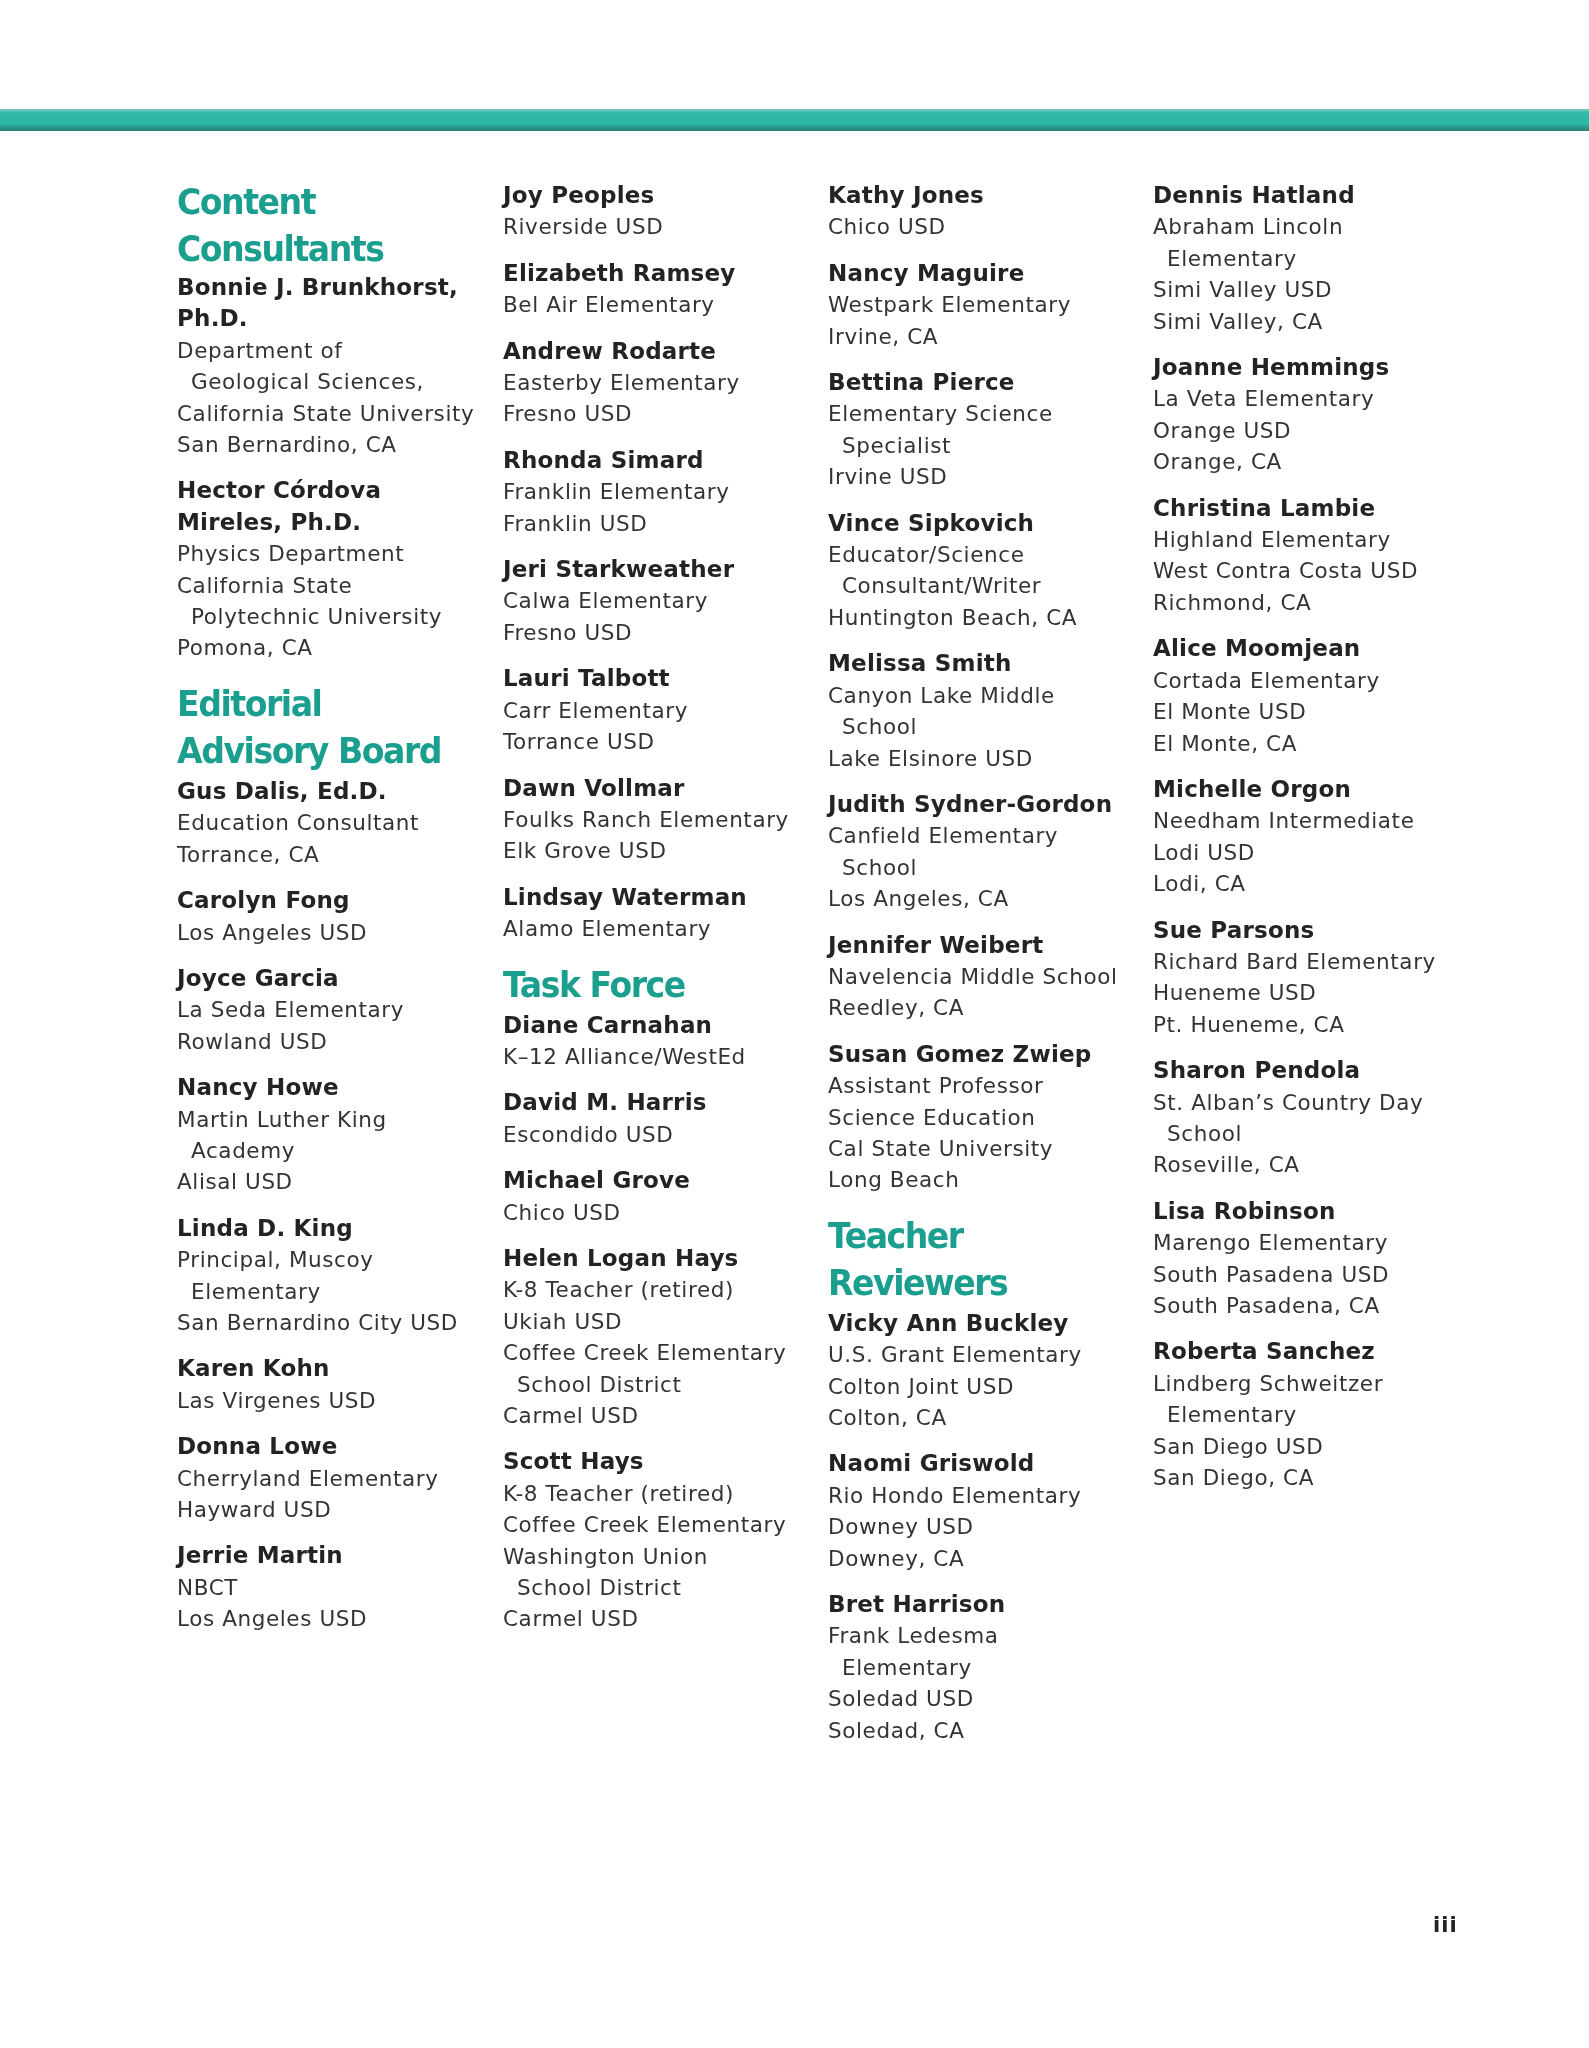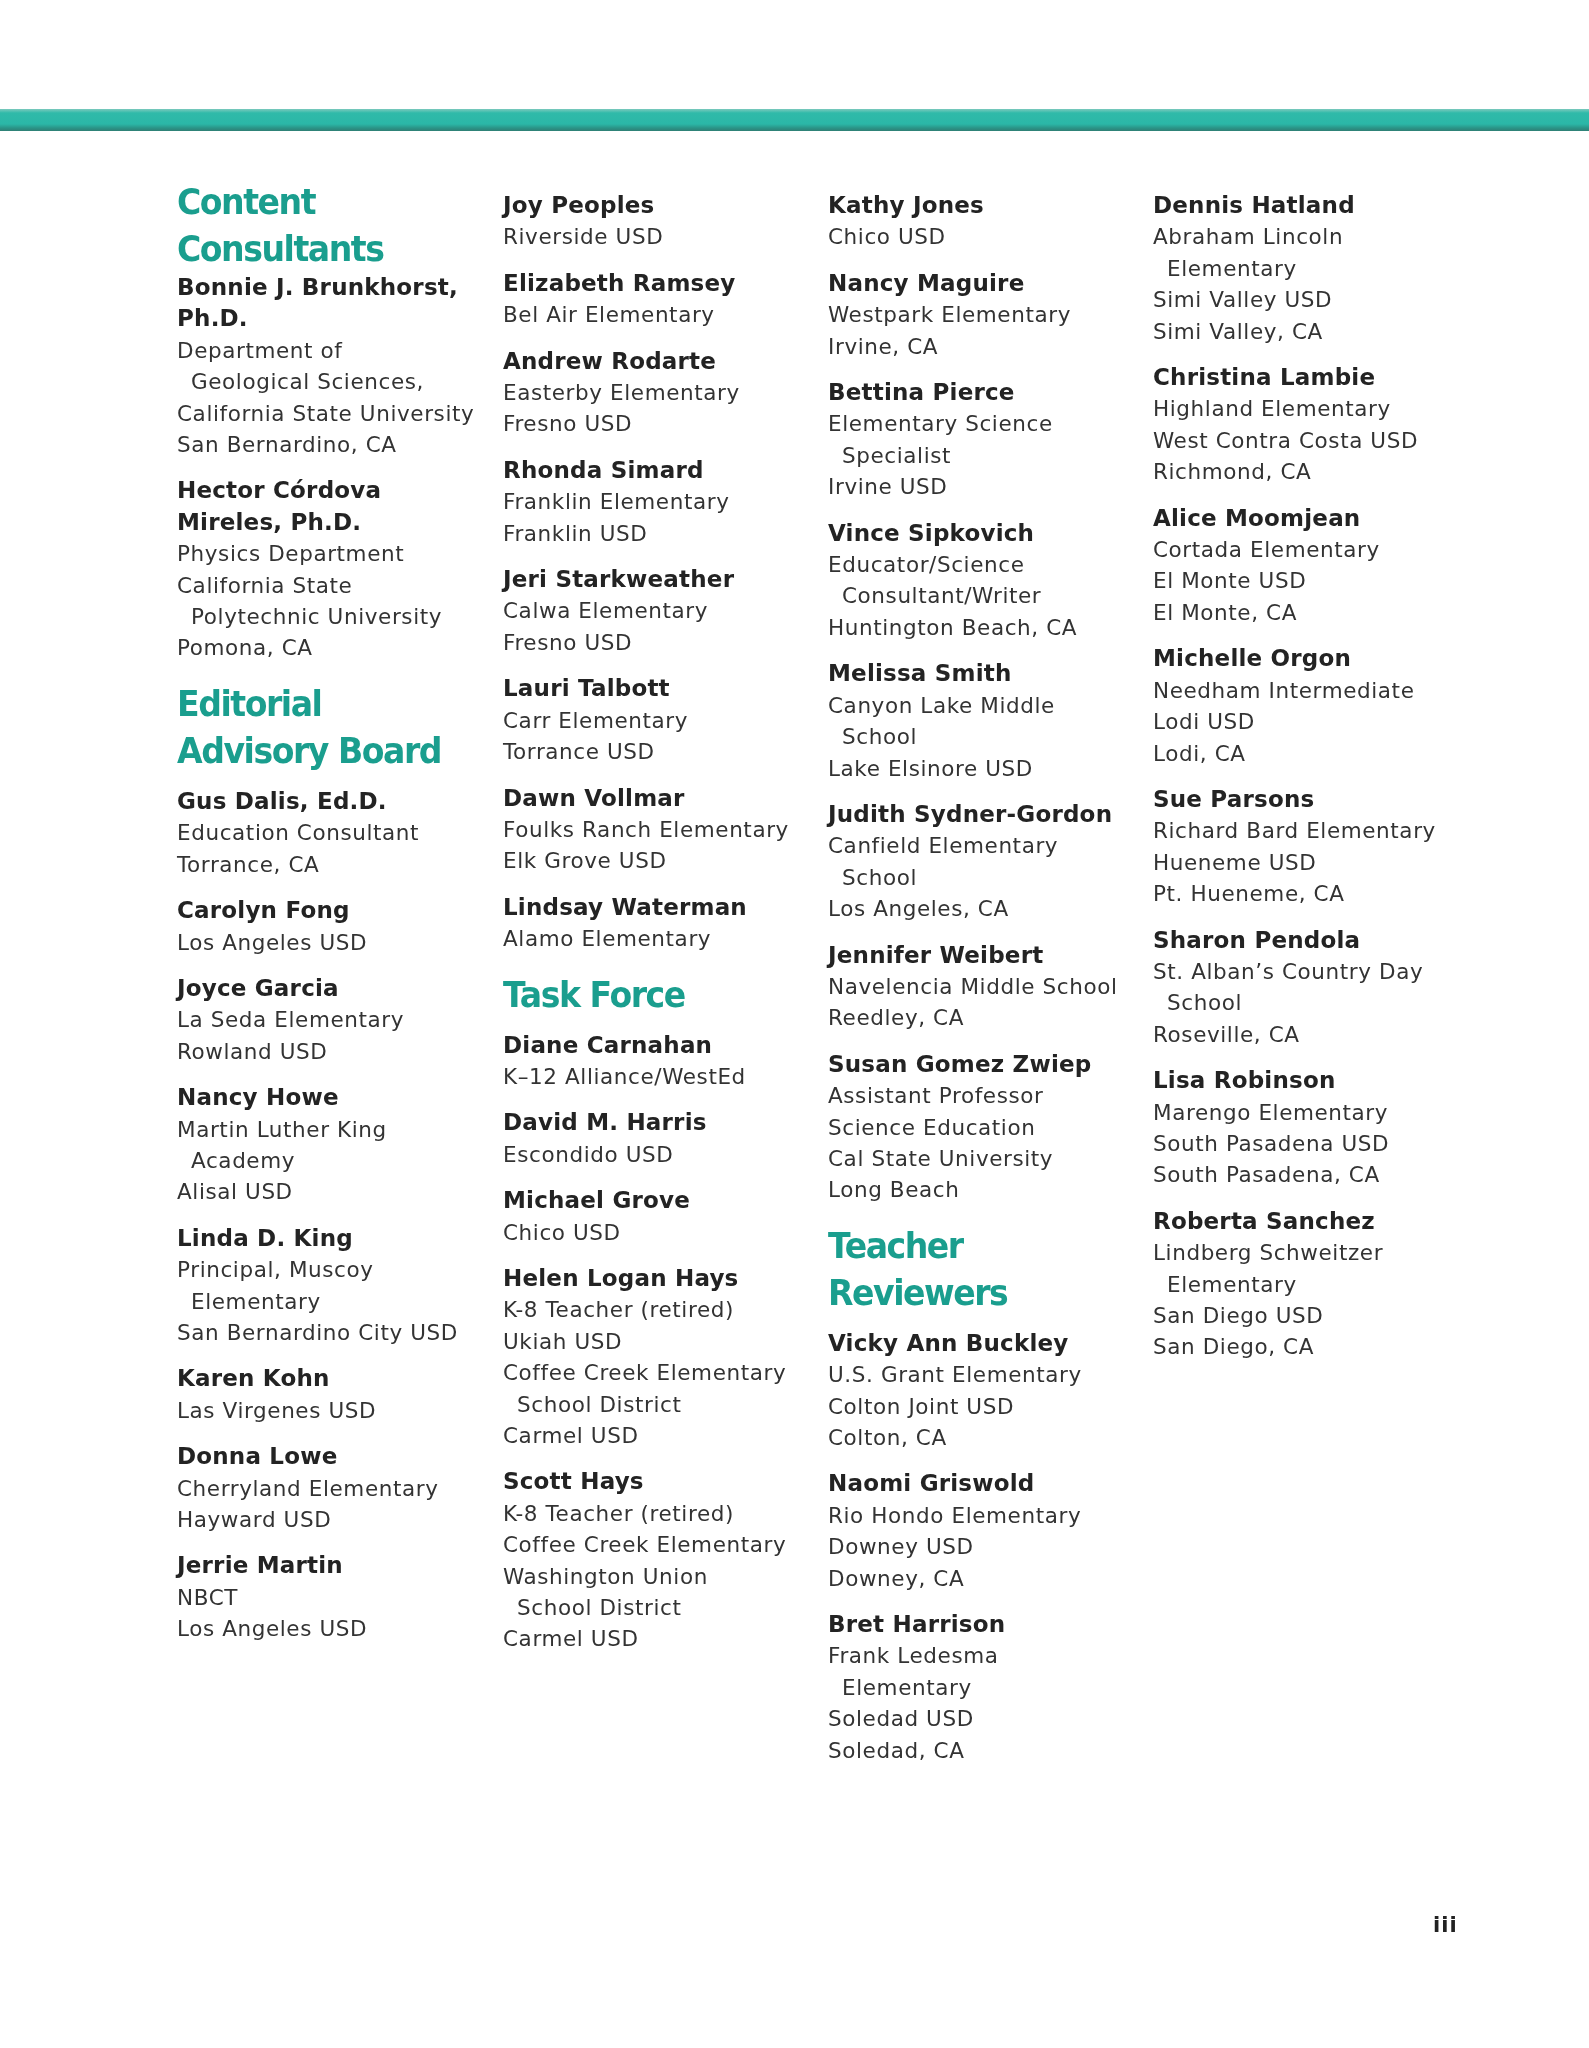--- a/index.html
+++ b/index.html
@@ -40,21 +40,21 @@
       line-height: 47px;
       letter-spacing: -1.6px;
       margin: 0;
       transform: scaleX(0.92);
       transform-origin: left center;
       white-space: nowrap;
     }
     .section { margin-bottom: 0; }
     .section + .section .section-heading { margin-top: 16px; }
     .entry { margin-bottom: 15px; }
-    .entry.first { margin-top: 12px; }
+    .entry.first { margin-top: 2px; }
     .entry-name {
       font-family: "DejaVu Sans", sans-serif;
       font-weight: bold;
       font-size: 23px;
       line-height: 31.4px;
       color: #232323;
       letter-spacing: 0.2px;
       white-space: nowrap;
     }
     .entry-line {
@@ -303,20 +303,26 @@
 <div class="column col-4">
     <div class="section">
       <div class="entry first">
         <div class="entry-name">Dennis Hatland</div>
         <div class="entry-line">Abraham Lincoln</div>
         <div class="entry-line indent">Elementary</div>
         <div class="entry-line">Simi Valley USD</div>
         <div class="entry-line">Simi Valley, CA</div>
       </div>
       <div class="entry">
+        <div class="entry-name">Joanne Hemmings</div>
+        <div class="entry-line">La Veta Elementary</div>
+        <div class="entry-line">Orange USD</div>
+        <div class="entry-line">Orange, CA</div>
+      </div>
+      <div class="entry">
         <div class="entry-name">Christina Lambie</div>
         <div class="entry-line">Highland Elementary</div>
         <div class="entry-line">West Contra Costa USD</div>
         <div class="entry-line">Richmond, CA</div>
       </div>
       <div class="entry">
         <div class="entry-name">Alice Moomjean</div>
         <div class="entry-line">Cortada Elementary</div>
         <div class="entry-line">El Monte USD</div>
         <div class="entry-line">El Monte, CA</div>

